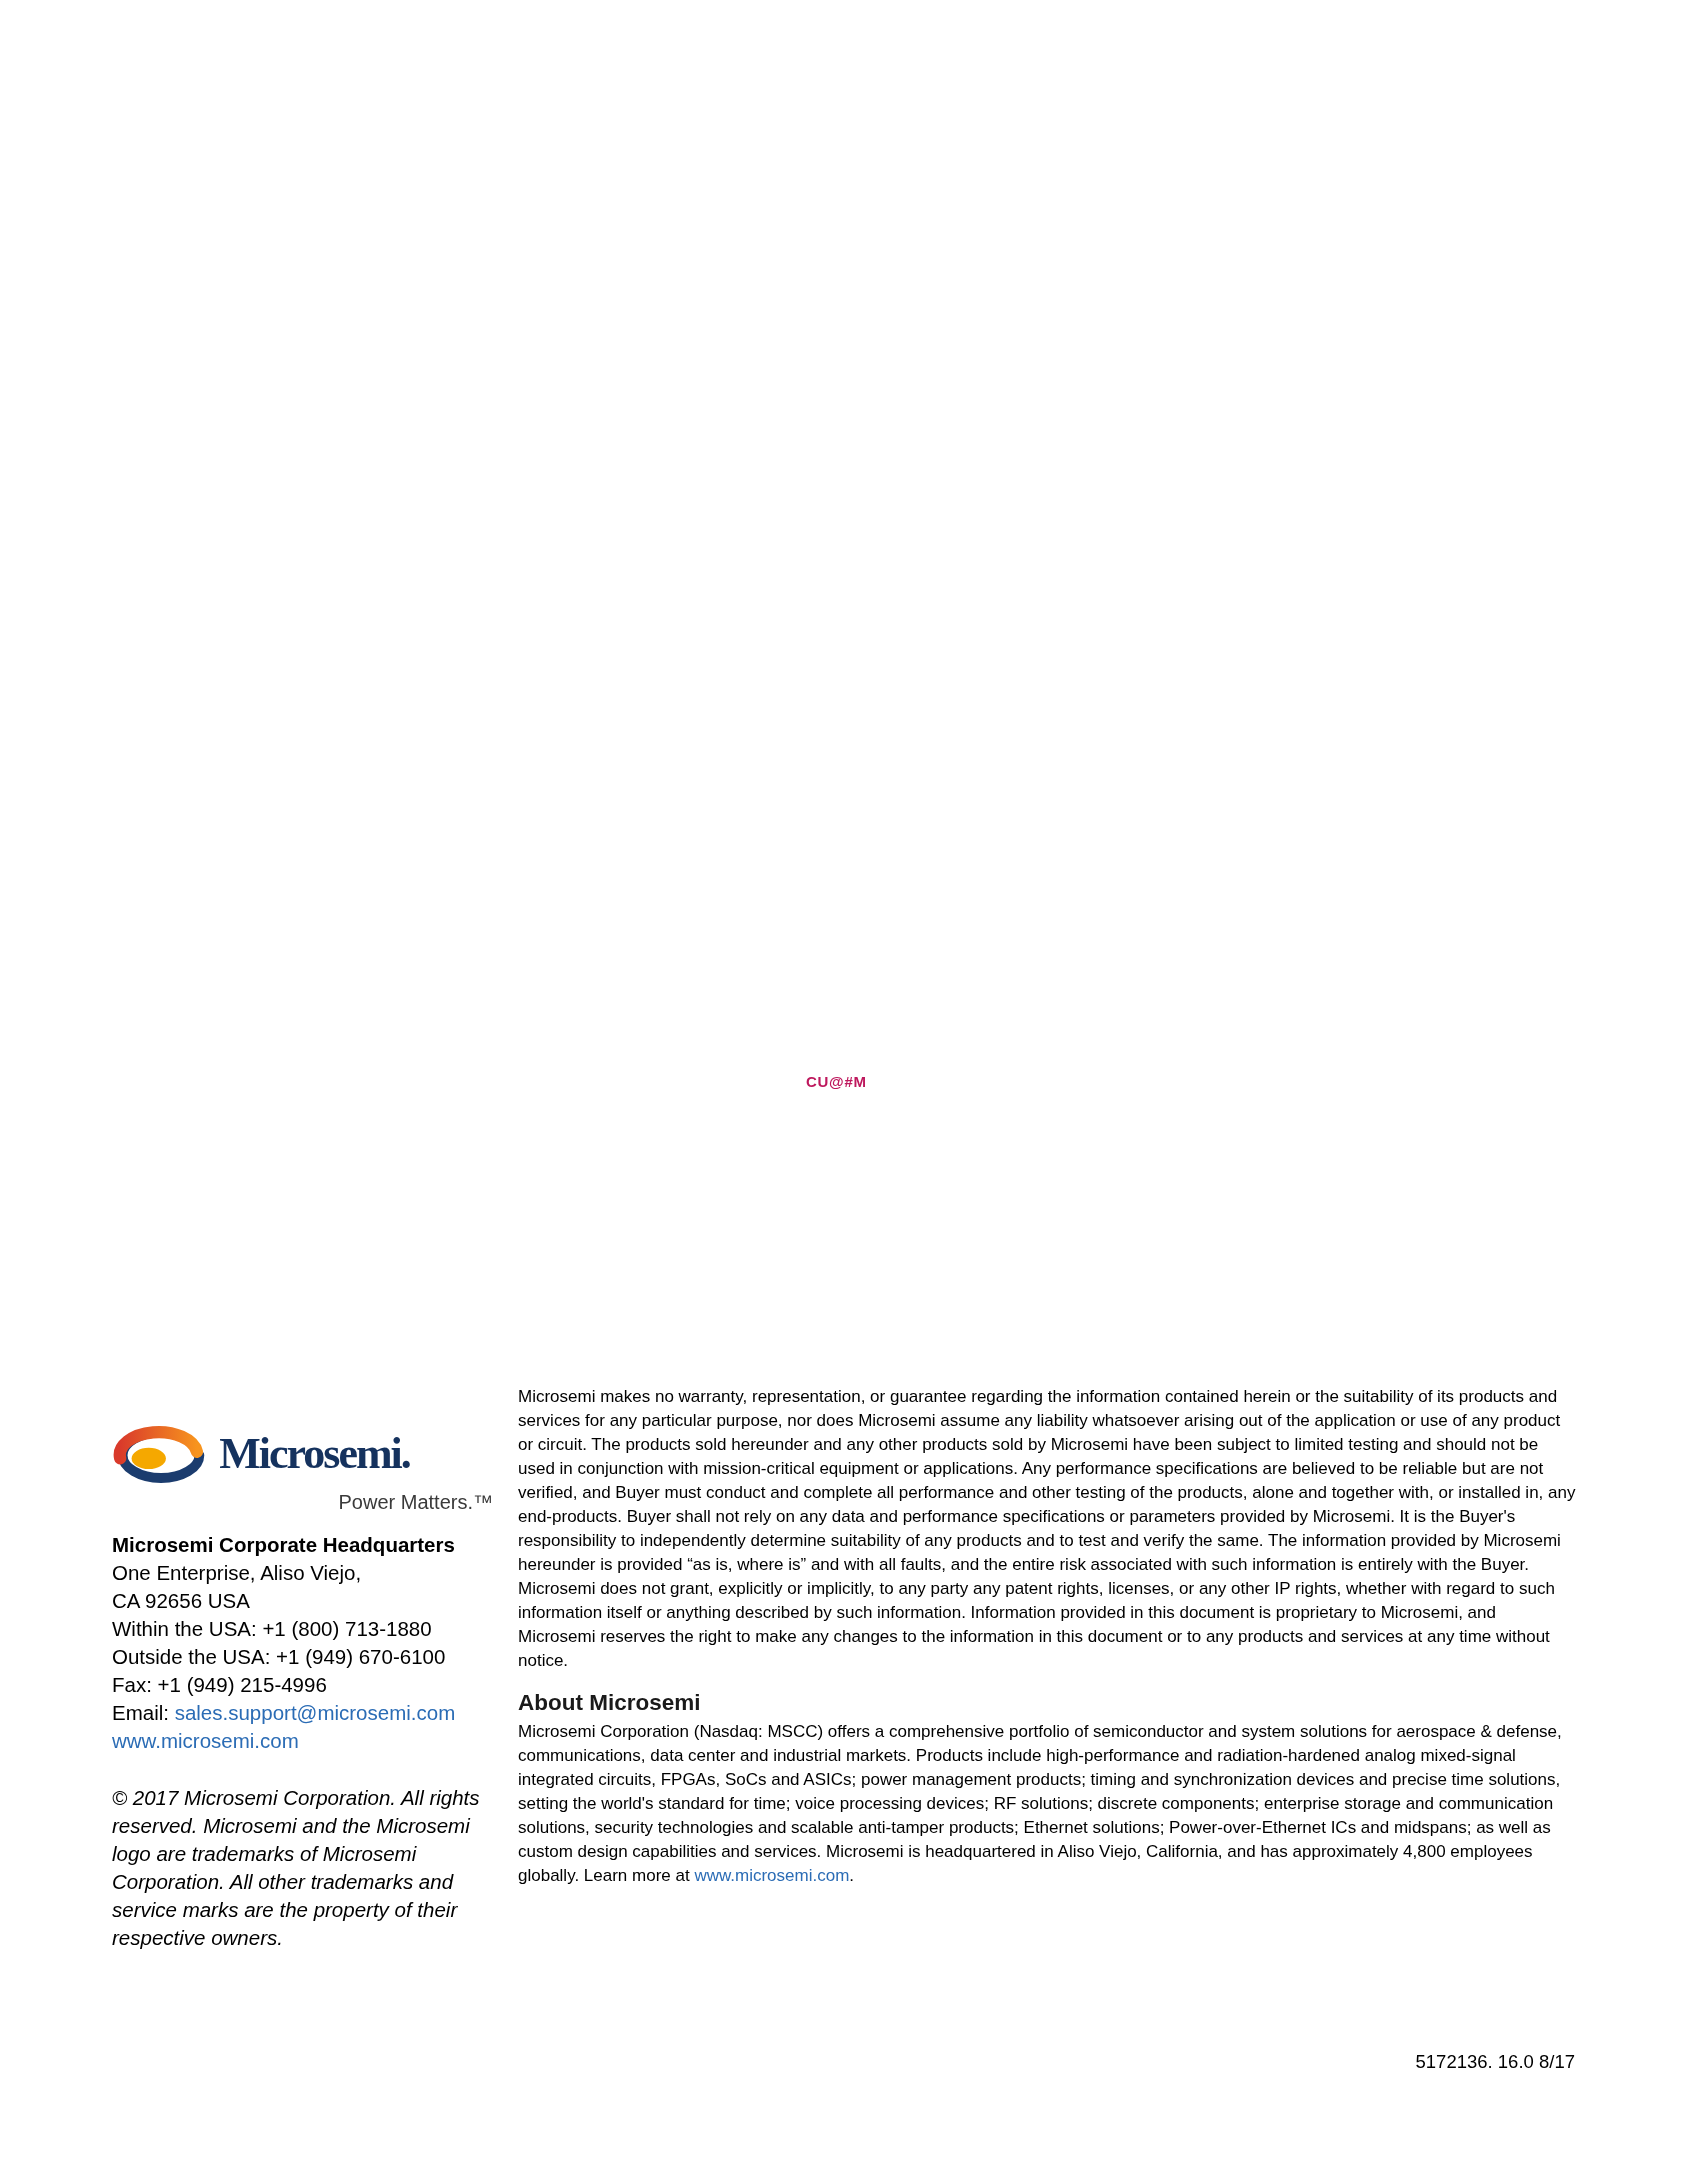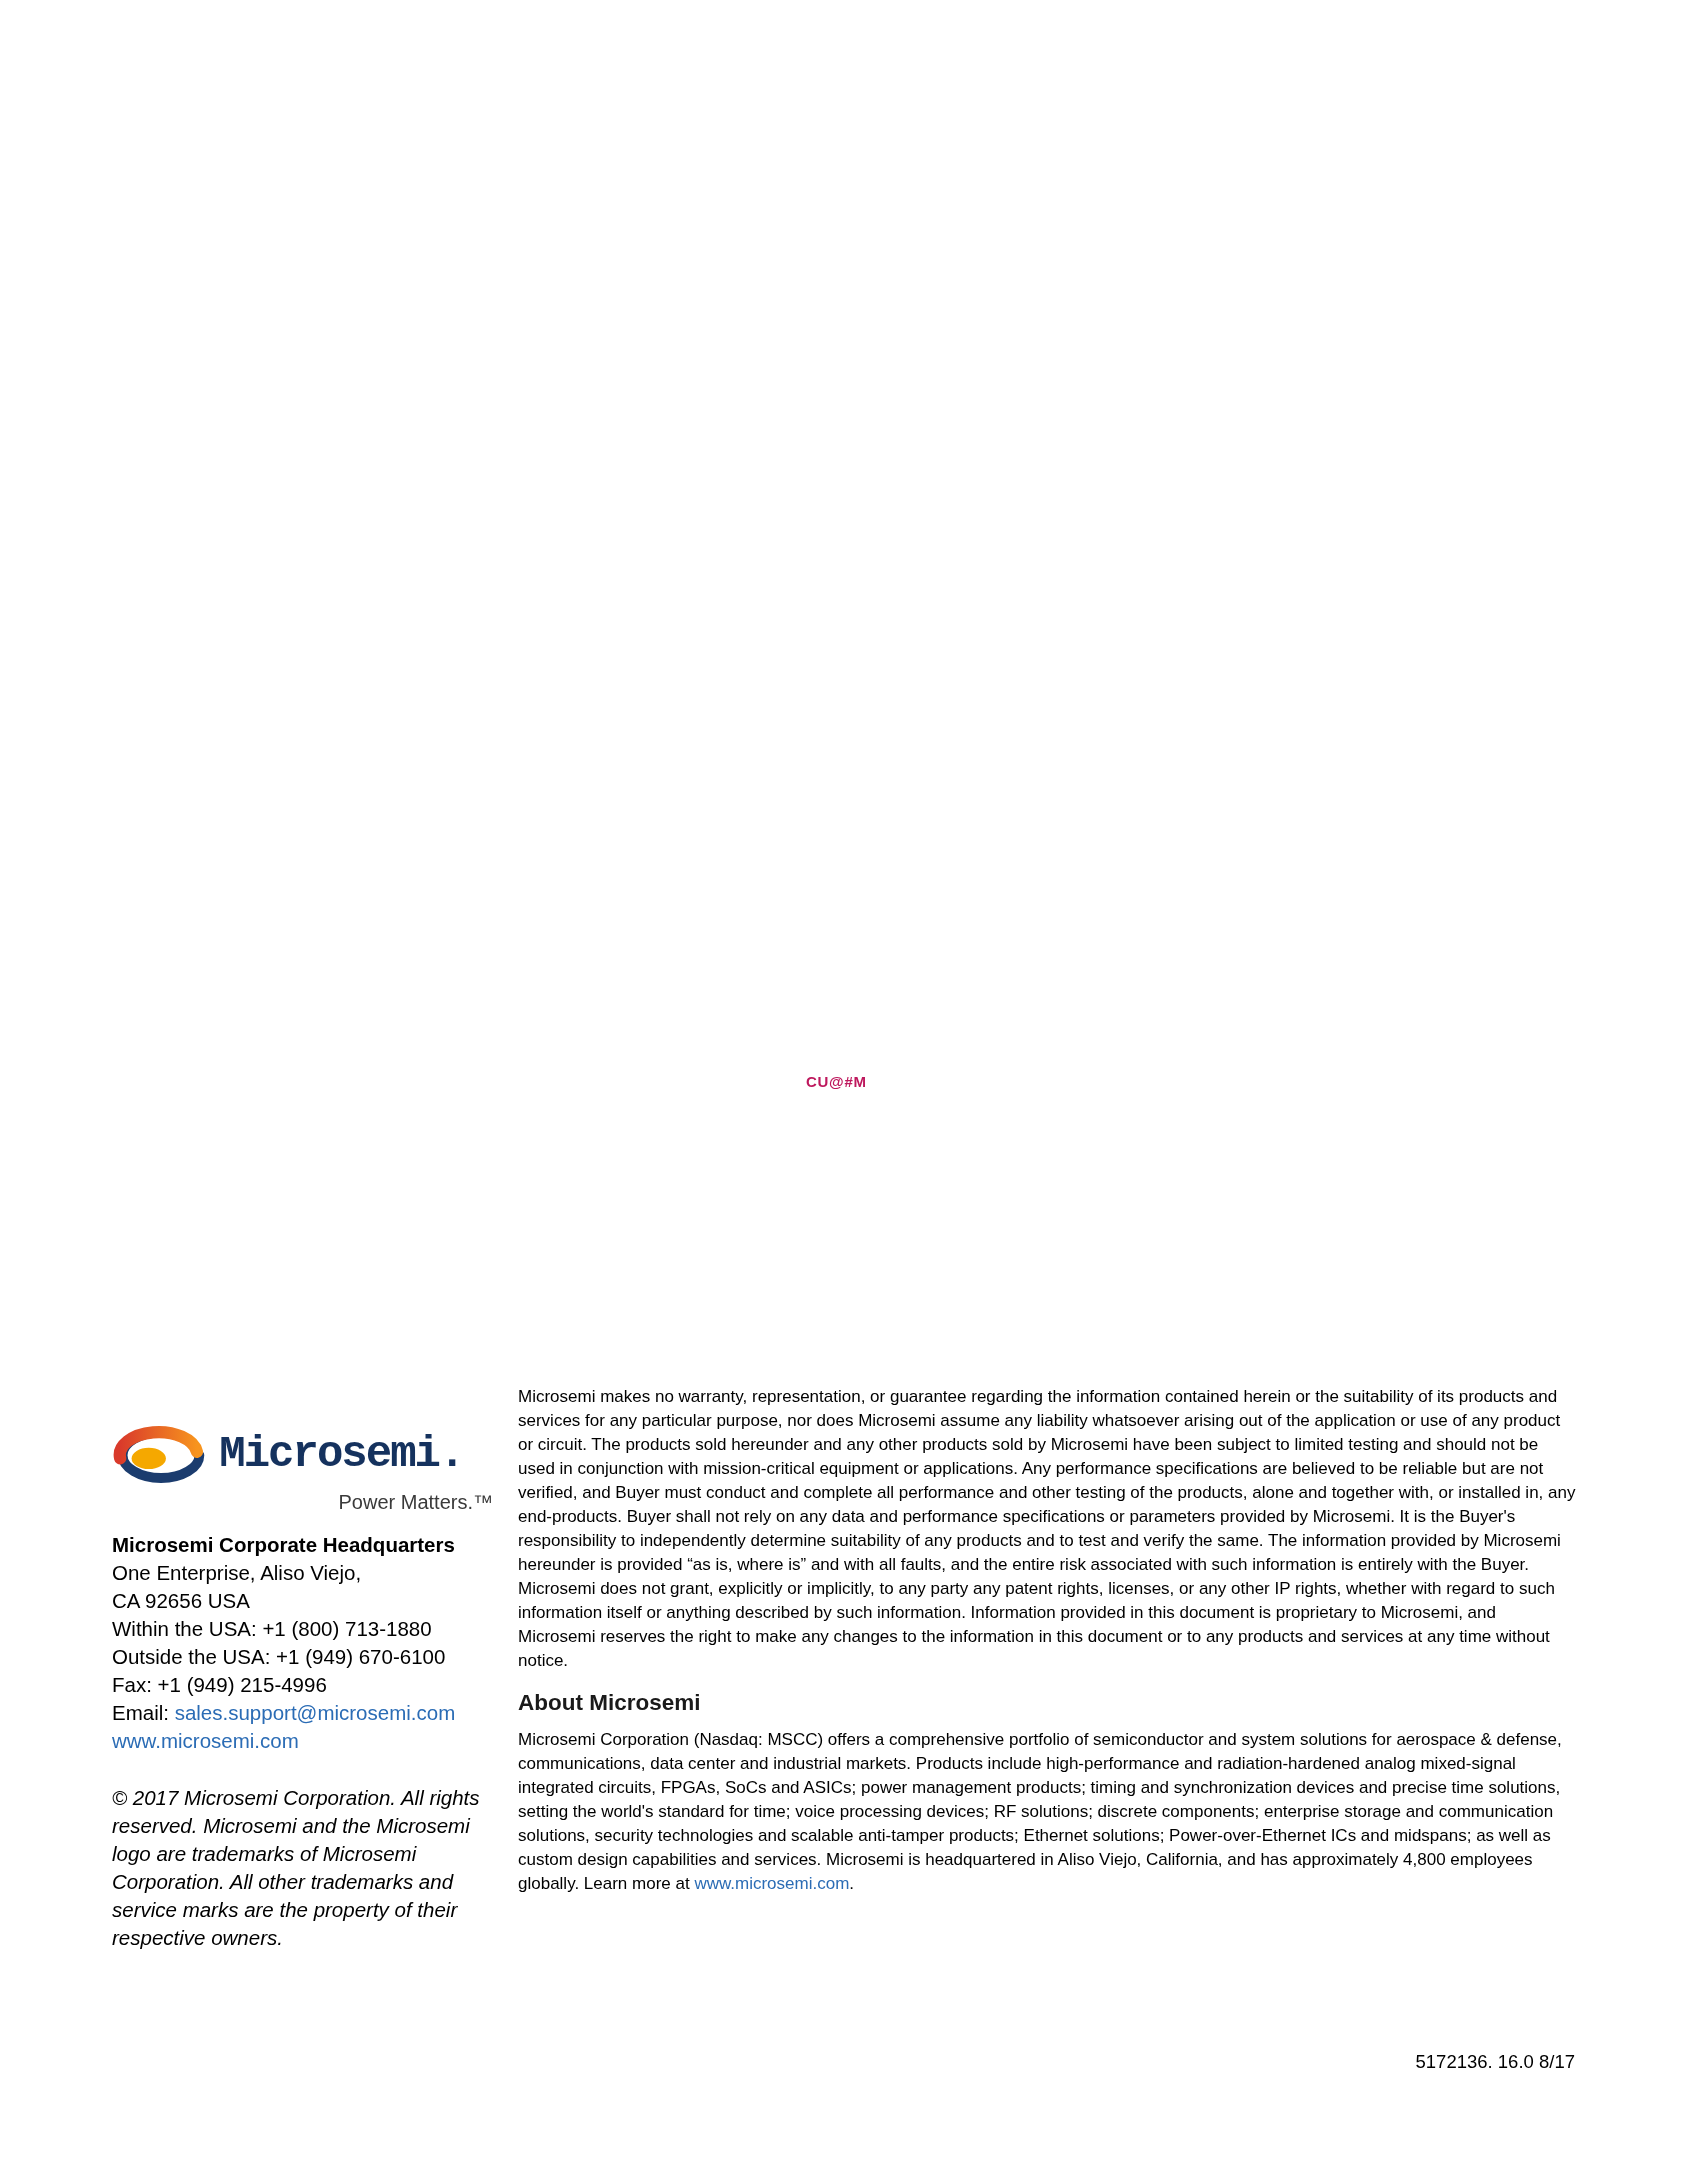--- a/index.html
+++ b/index.html
@@ -37,21 +37,21 @@
     display: flex;
     align-items: center;
     gap: 9.3px;
   }
   .logo-icon { flex: 0 0 auto; }
   .logo-wordmark {
     font-weight: bold;
     font-size: 44px;
     letter-spacing: -2px;
     color: #15325e;
-    font-family: Liberation Mono, monospace;
+    font-family: Liberation Serif, serif;
   }
   .logo-tagline {
     text-align: right;
     font-size: 20px;
     font-weight: normal;
     color: #3a3a3a;
     margin-top: 2.6px;
     padding-right: 4px;
   }
   .hq-title {
@@ -93,21 +93,21 @@
     color: #000;
   }
   .about-heading {
     margin-top: 17px;
     font-size: 22.5px;
     font-weight: bold;
     color: #1a1a1a;
     font-family: "Liberation Sans", sans-serif;
   }
   .about {
-    margin-top: 12px;
+    margin-top: 4px;
     font-size: 17px;
     line-height: 24px;
     color: #000;
   }
 
   
   .footer {
     position: absolute;
     right: 112px;
     top: 2051px;

